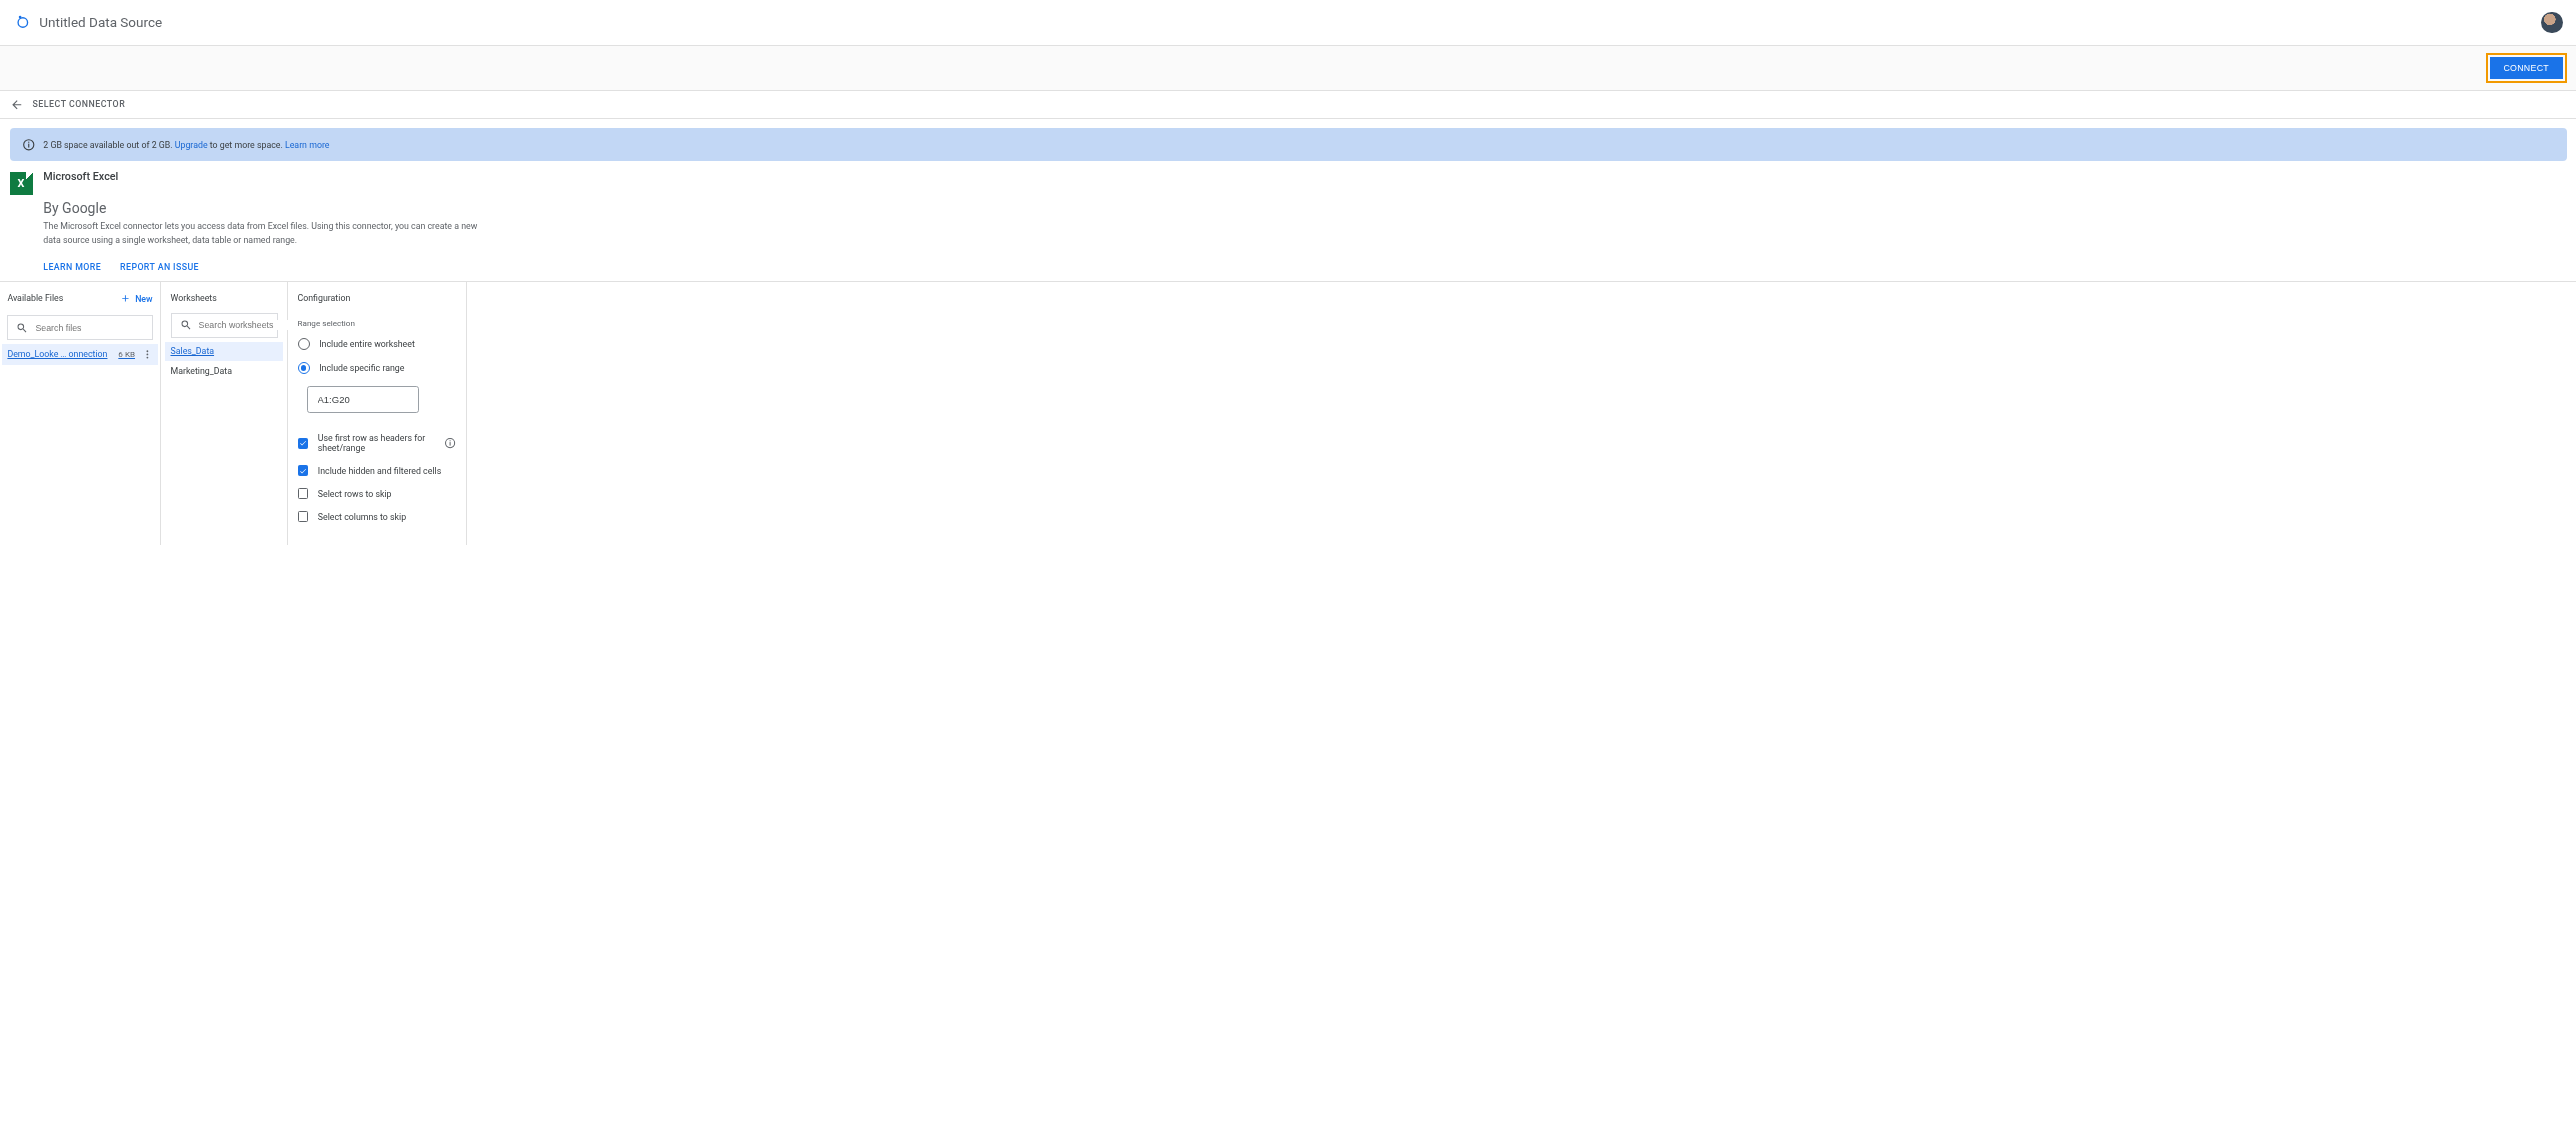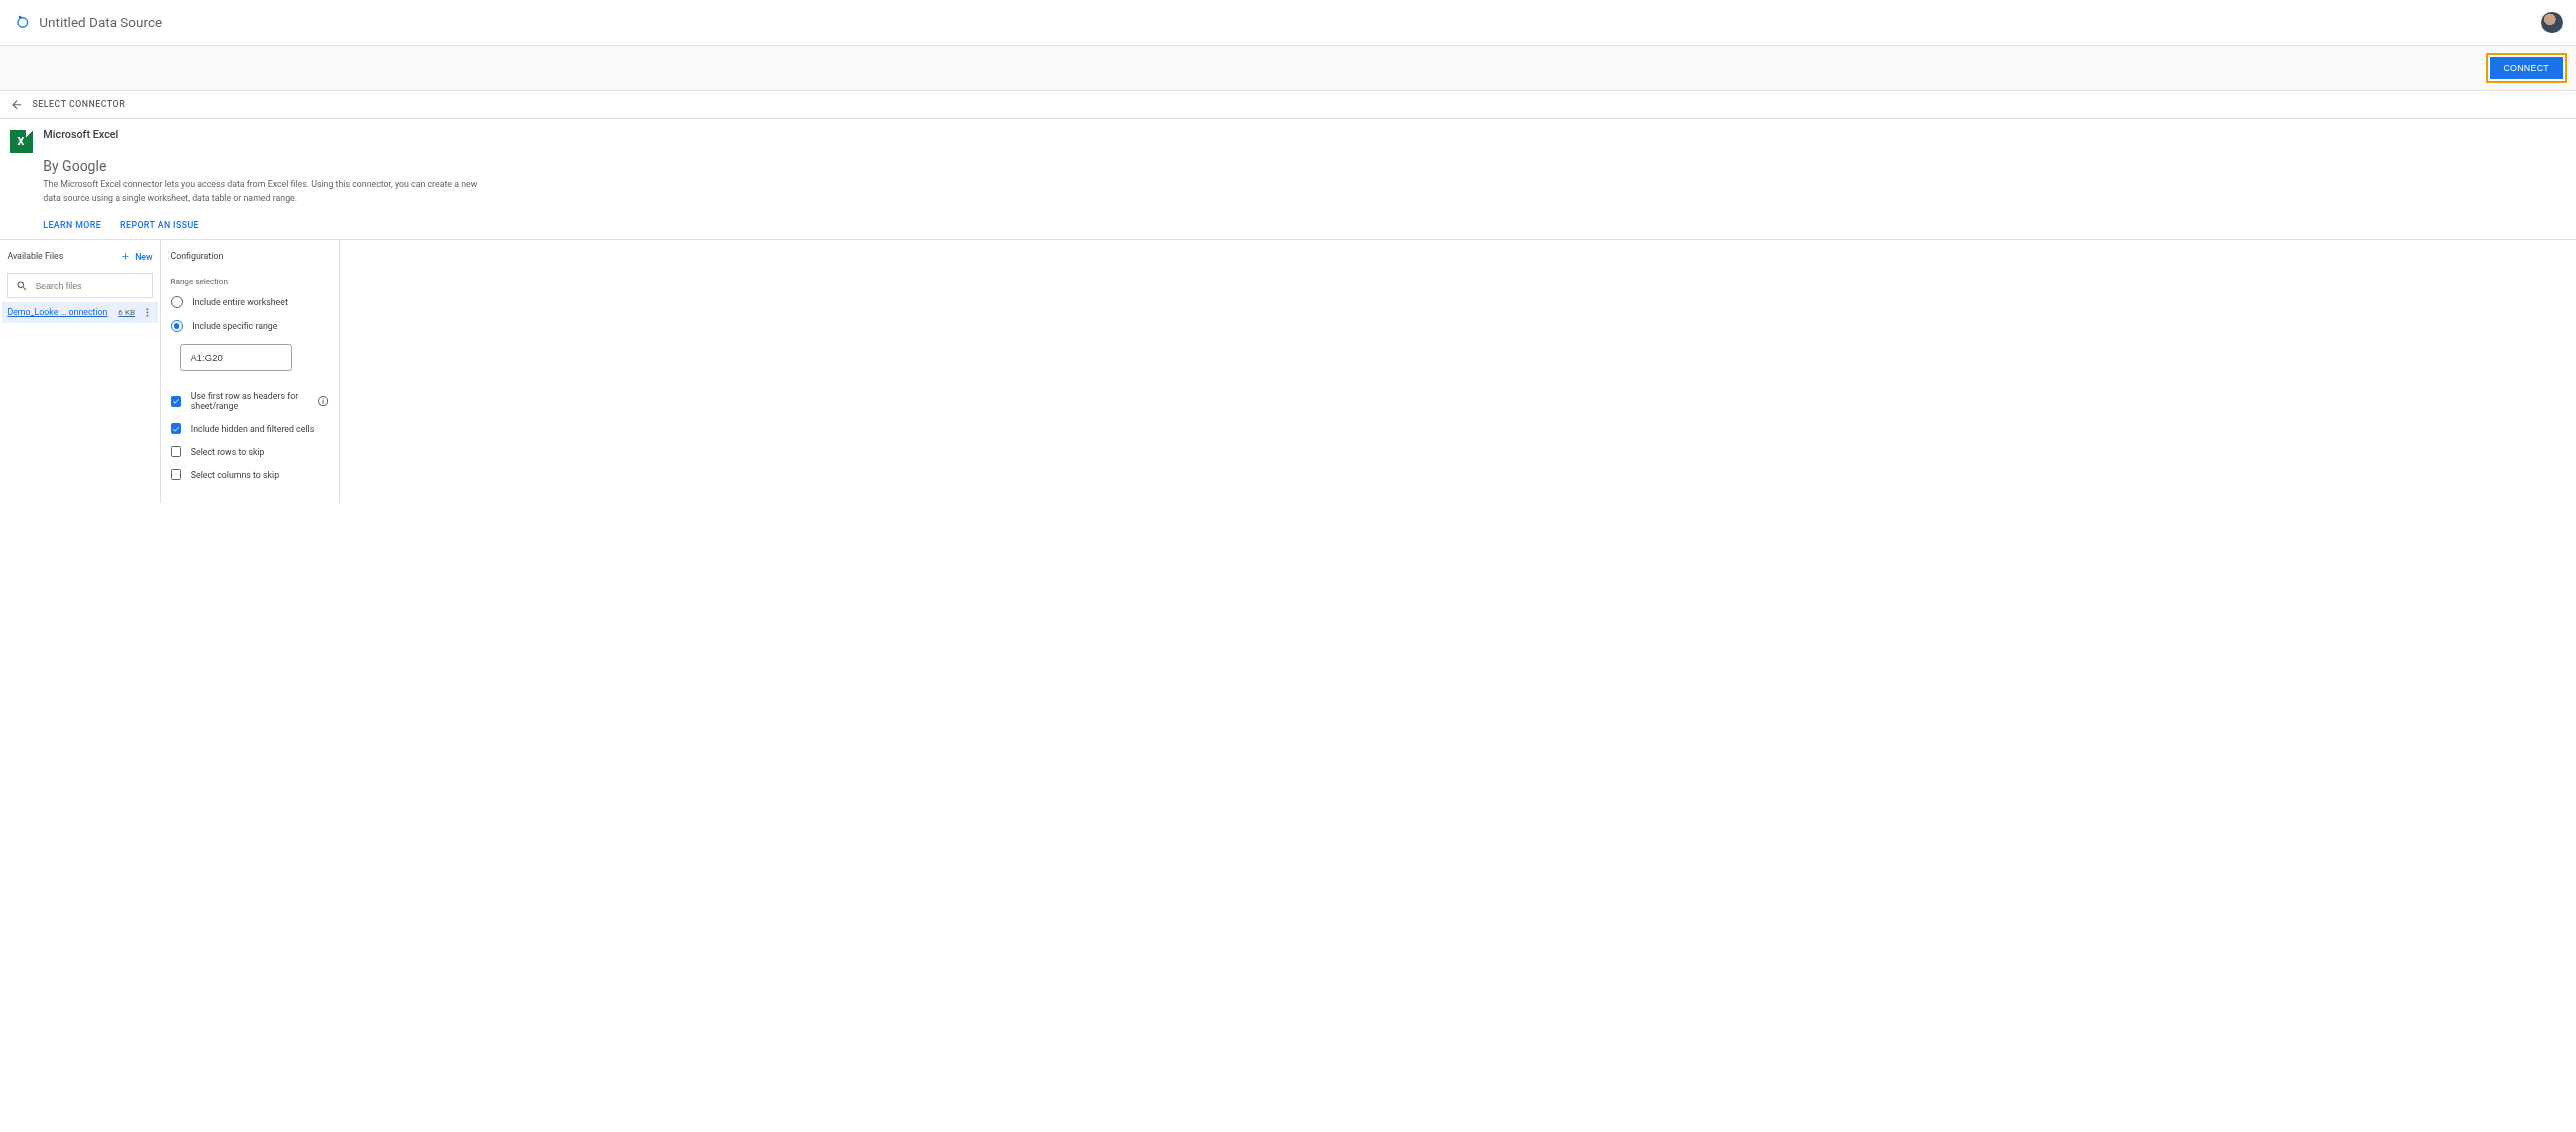--- a/index.html
+++ b/index.html
@@ -266,20 +266,35 @@
   <span class="back-arrow">
     <svg width="13.5" height="13.5" viewBox="0 0 24 24">
         <path fill="currentColor" d="M20 11H7.83l5.59-5.59L12 4l-8 8 8 8 1.41-1.41L7.83 13H20z"></path>
       </svg>
   </span>
   <span class="back-label">SELECT CONNECTOR</span>
 </div>
 
 <div class="content">
 
+  <div class="info-banner">
+    <span class="info-icon">
+      <svg width="13.5" height="13.5" viewBox="0 0 24 24">
+          <circle cx="12" cy="12" r="9" fill="none" stroke="currentColor" stroke-width="2"></circle>
+          <rect x="11" y="10" width="2" height="7" fill="currentColor"></rect>
+          <rect x="11" y="6.5" width="2" height="2" fill="currentColor"></rect>
+        </svg>
+    </span>
+    <span class="text">
+      <span>2 GB space available out of 2 GB.</span>
+      <a>Upgrade</a>
+      <span>to get more space.</span>
+      <a>Learn more</a>
+    </span>
+  </div>
 
   <div class="connector-block">
     <div class="excel-icon">X</div>
     <div class="connector-info">
       <div class="connector-name">Microsoft Excel</div>
       <div class="connector-by">By Google</div>
       <div class="connector-desc">The Microsoft Excel connector lets you access data from Excel files. Using this connector, you can create a new data source using a single worksheet, data table or named range.</div>
       <div class="connector-links">
         <a>LEARN MORE</a>
         <a>REPORT AN ISSUE</a>
@@ -315,20 +330,39 @@
         <span class="kebab">
           <svg width="10.8" height="10.8" viewBox="0 0 24 24">
               <circle cx="12" cy="5" r="2" fill="currentColor"></circle>
               <circle cx="12" cy="12" r="2" fill="currentColor"></circle>
               <circle cx="12" cy="19" r="2" fill="currentColor"></circle>
             </svg>
         </span>
       </div>
     </div>
 
+    <div class="col col-worksheets">
+      <div class="col-header">
+        <span>Worksheets</span>
+      </div>
+      <div class="search-box">
+        <span class="search-icon">
+          <svg width="12.2" height="12.2" viewBox="0 0 24 24">
+              <path fill="currentColor" d="M15.5 14h-.79l-.28-.27A6.471 6.471 0 0016 9.5 6.5 6.5 0 109.5 16c1.61 0 3.09-.59 4.23-1.57l.27.28v.79l5 4.99L20.49 19l-4.99-5zm-6 0C7.01 14 5 11.99 5 9.5S7.01 5 9.5 5 14 7.01 14 9.5 11.99 14 9.5 14z"></path>
+            </svg>
+        </span>
+        <input type="text" placeholder="Search worksheets" style="">
+      </div>
+      <div class="ws-item selected">
+        <span class="ws-name">Sales_Data</span>
+      </div>
+      <div class="ws-item">
+        <span class="ws-name">Marketing_Data</span>
+      </div>
+    </div>
 
     <div class="col col-config">
       <div class="cfg-title">Configuration</div>
       <div class="subsection-label">Range selection</div>
 
       <div class="radio-row">
         <span class="radio-outer">
             <span class="radio-inner"></span>
           </span>
         <span>Include entire worksheet</span>

